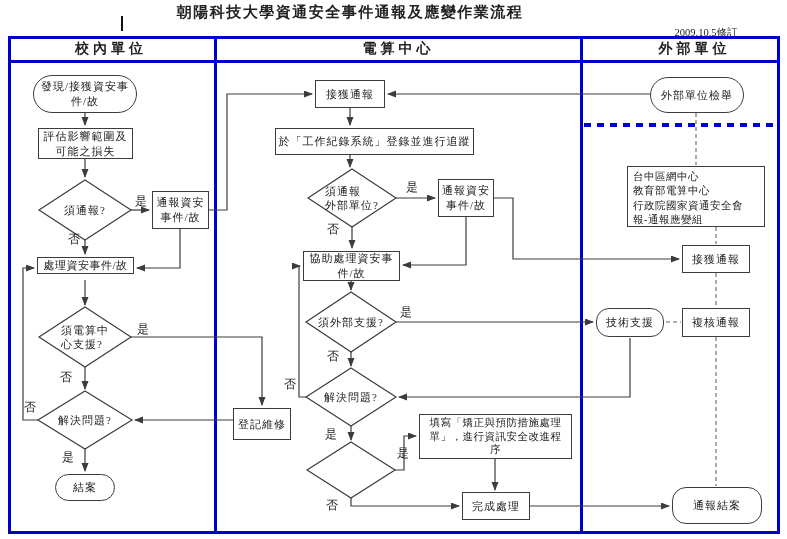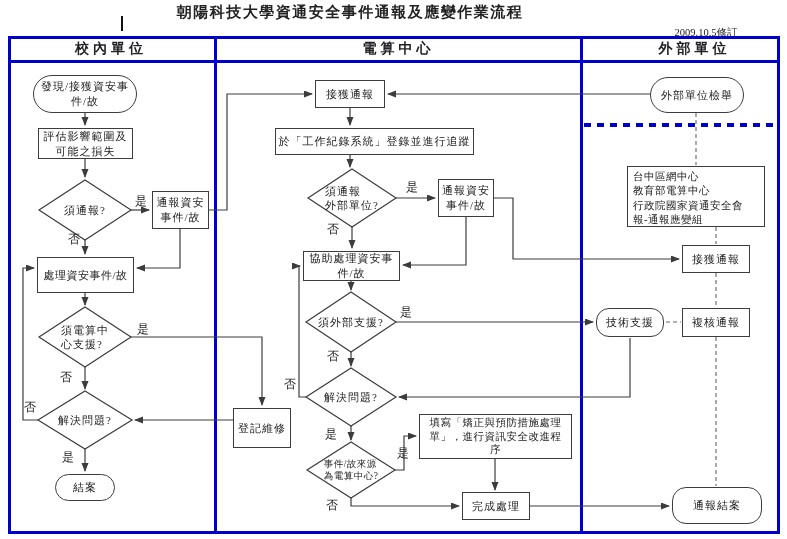--- a/index.html
+++ b/index.html
@@ -109,43 +109,41 @@
     </g>
   </svg>
 
   <div class="abs shape oval1" style="left:33px;top:75px;width:104px;height:38px;">發現/接獲資安事
 件/故</div>
   <div class="abs shape" style="left:38px;top:128px;width:95px;height:31px;">評估影響範圍及
 可能之損失</div>
   <div class="abs dtext" style="left:40px;top:182px;width:90px;height:56px;">須通報?</div>
   <div class="abs shape" style="left:152px;top:191px;width:57px;height:38px;">通報資安
 事件/故</div>
-  <div class="abs shape" style="left:37px;top:257px;width:97px;height:36px;letter-spacing:0.5px;">處理資安事件/故</div>
+  <div class="abs shape" style="left:37px;top:257px;width:97px;height:17px;letter-spacing:0.5px;">處理資安事件/故</div>
   <div class="abs dtext" style="left:40px;top:309px;width:90px;height:56px;">須電算中
 心支援?</div>
   <div class="abs dtext" style="left:39px;top:393px;width:92px;height:54px;">解決問題?</div>
   <div class="abs shape oval2" style="left:55px;top:474px;width:60px;height:27px;">結案</div>
 
   <div class="abs shape" style="left:315px;top:80px;width:70px;height:28px;">接獲通報</div>
   <div class="abs shape" style="left:268px;top:128px;width:199px;height:27px;margin-left:7px;">於「工作紀錄系統」登錄並進行追蹤</div>
   <div class="abs dtext" style="left:309px;top:171px;width:86px;height:54px;">須通報
 外部單位?</div>
   <div class="abs shape" style="left:438px;top:179px;width:56px;height:38px;">通報資安
 事件/故</div>
   <div class="abs shape" style="left:303px;top:251px;width:97px;height:30px;">協助處理資安事
 件/故</div>
   <div class="abs dtext" style="left:307px;top:294px;width:88px;height:56px;">須外部支援?</div>
   <div class="abs dtext" style="left:307px;top:370px;width:88px;height:54px;">解決問題?</div>
-  <div class="abs dtext small" style="left:308px;top:444px;width:86px;height:52px;">事件/故來源
-為電算中心?</div>
   <div class="abs shape fillform" style="left:419px;top:414px;width:153px;height:45px;">填寫「矯正與預防措施處理
 單」，進行資訊安全改進程
 序</div>
   <div class="abs shape" style="left:462px;top:492px;width:68px;height:28px;">完成處理</div>
-  <div class="abs shape" style="left:233px;top:408px;width:58px;height:40px;">登記維修</div>
+  <div class="abs shape" style="left:233px;top:408px;width:58px;height:32px;">登記維修</div>
 
   <div class="abs shape oval1" style="left:650px;top:77px;width:94px;height:36px;">外部單位檢舉</div>
   <div class="abs shape listbox" style="left:627px;top:166px;width:138px;height:61px;">台中區網中心
 教育部電算中心
 行政院國家資通安全會
 報-通報應變組</div>
   <div class="abs shape" style="left:682px;top:245px;width:68px;height:28px;">接獲通報</div>
   <div class="abs shape" style="left:596px;top:308px;width:68px;height:29px;border-radius:13px;">技術支援</div>
   <div class="abs shape" style="left:682px;top:308px;width:68px;height:29px;">複核通報</div>
   <div class="abs shape oval2" style="left:672px;top:487px;width:90px;height:37px;">通報結案</div>

